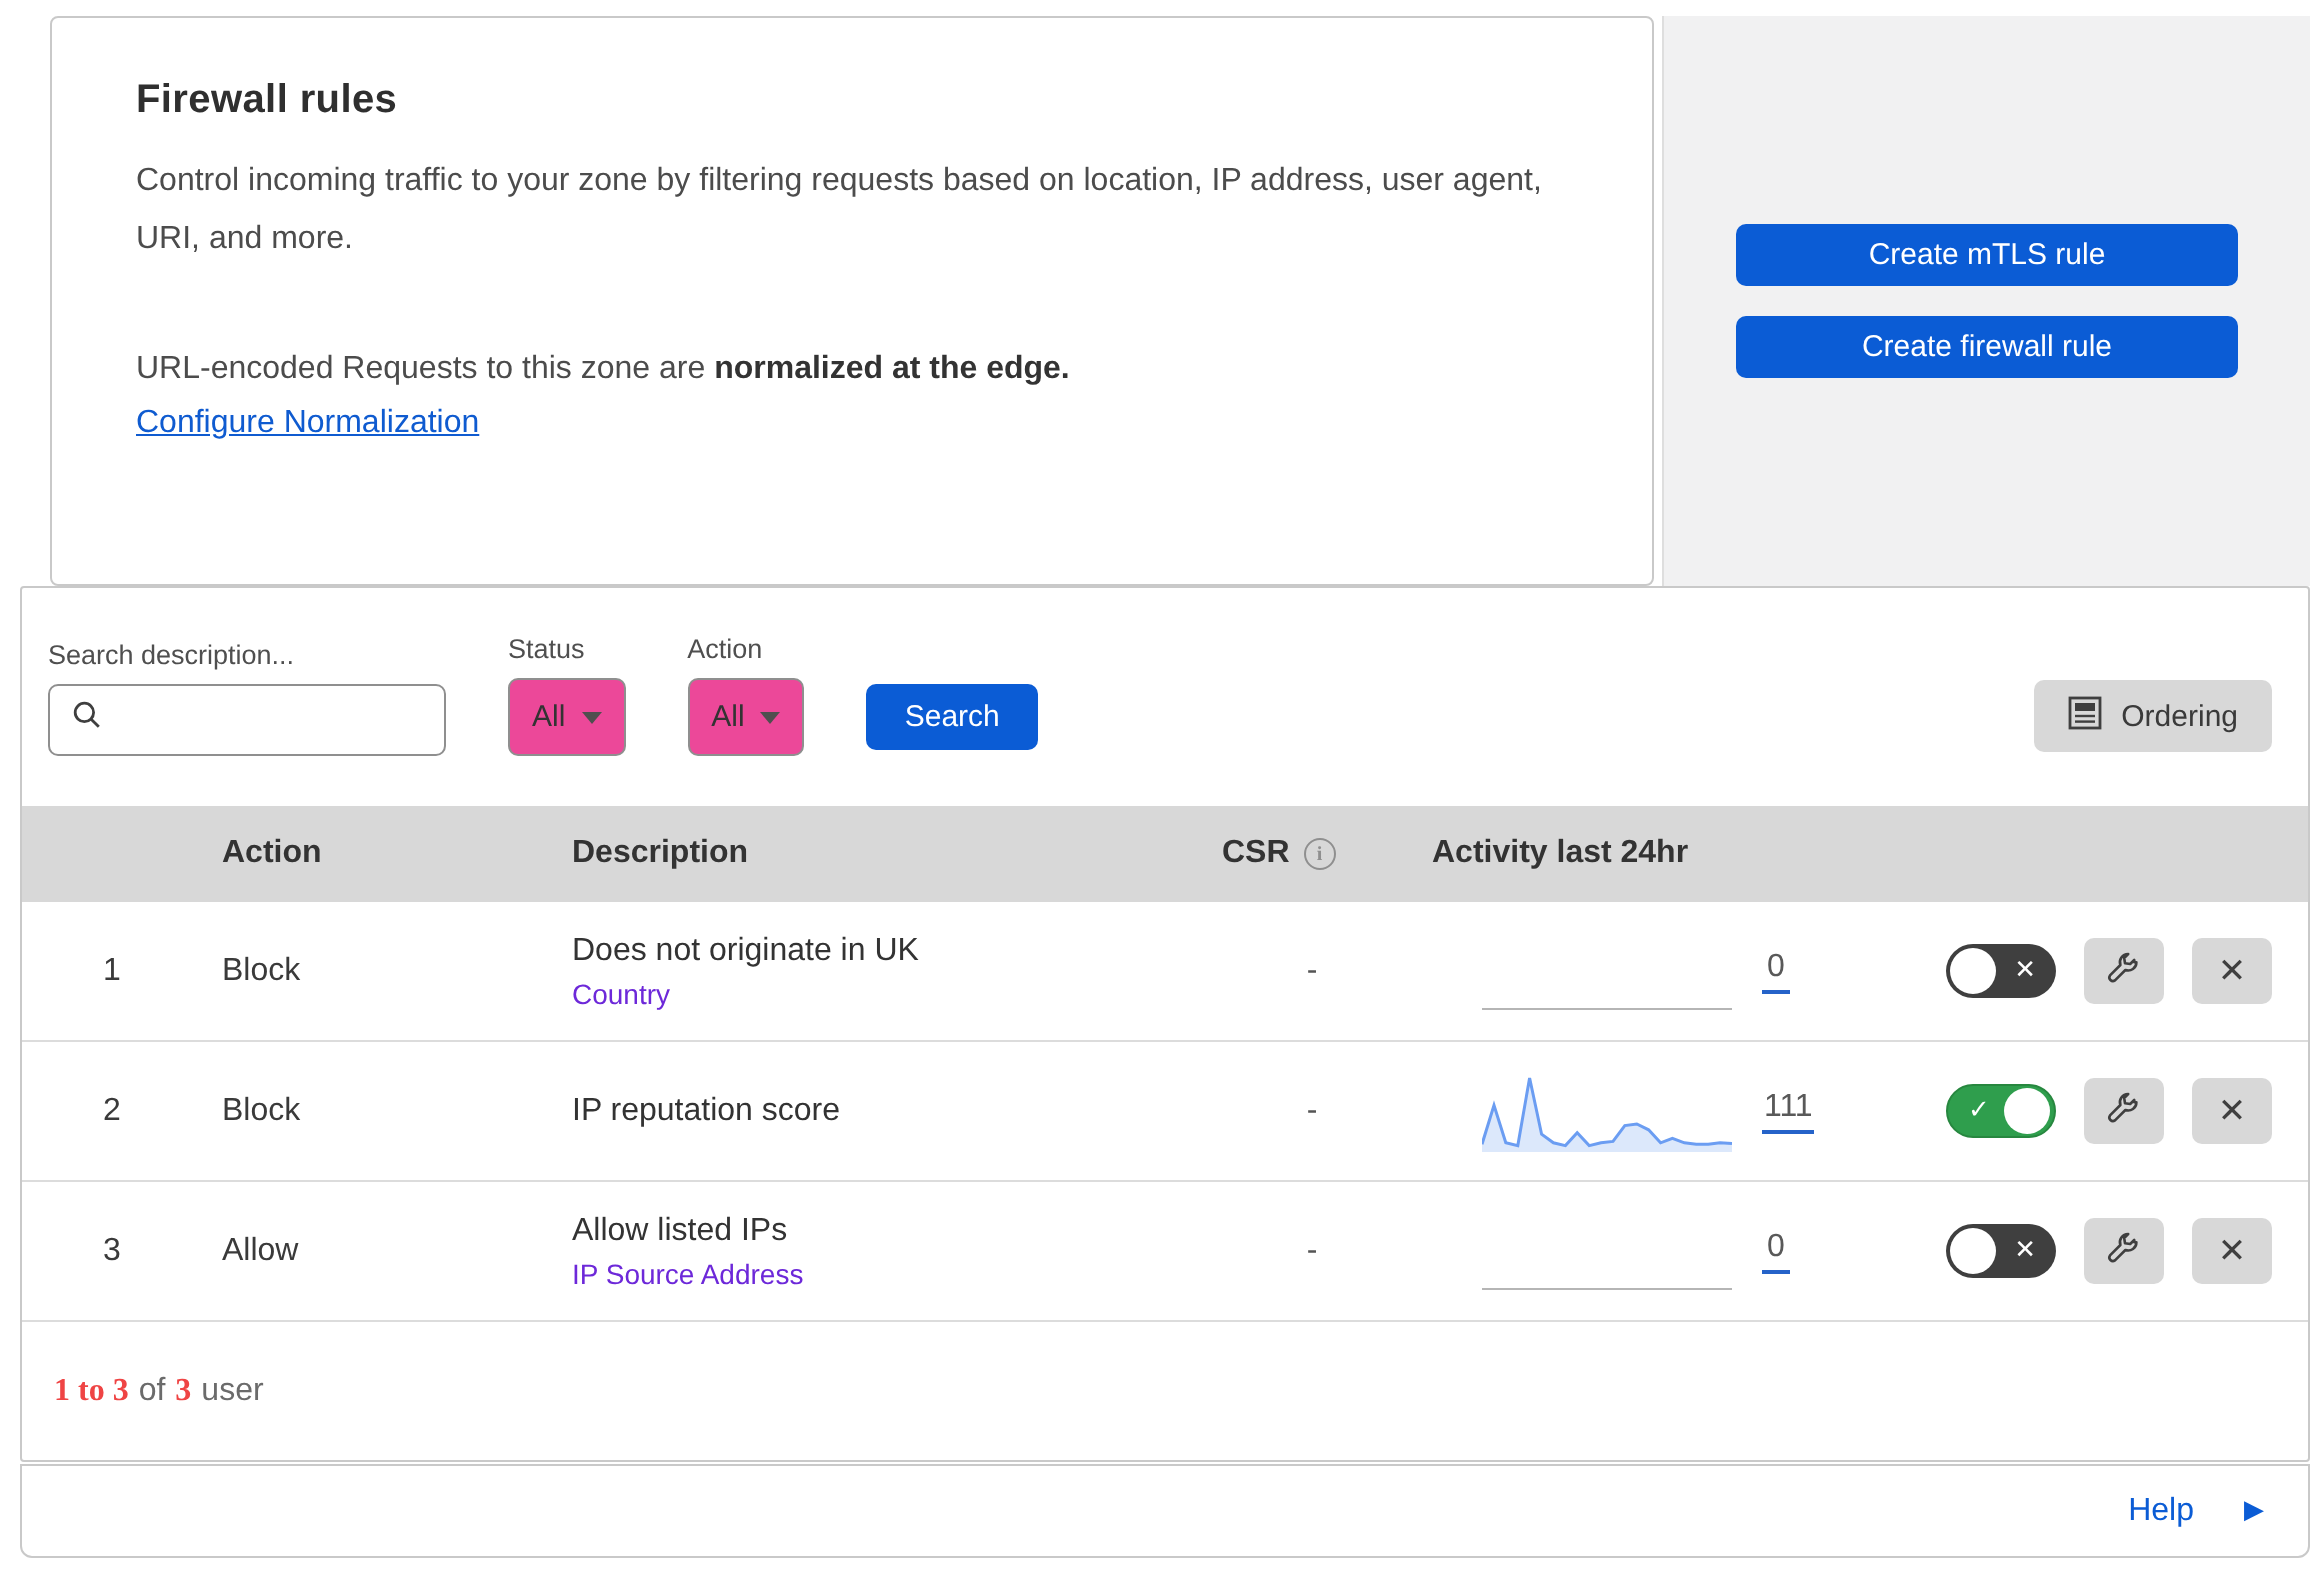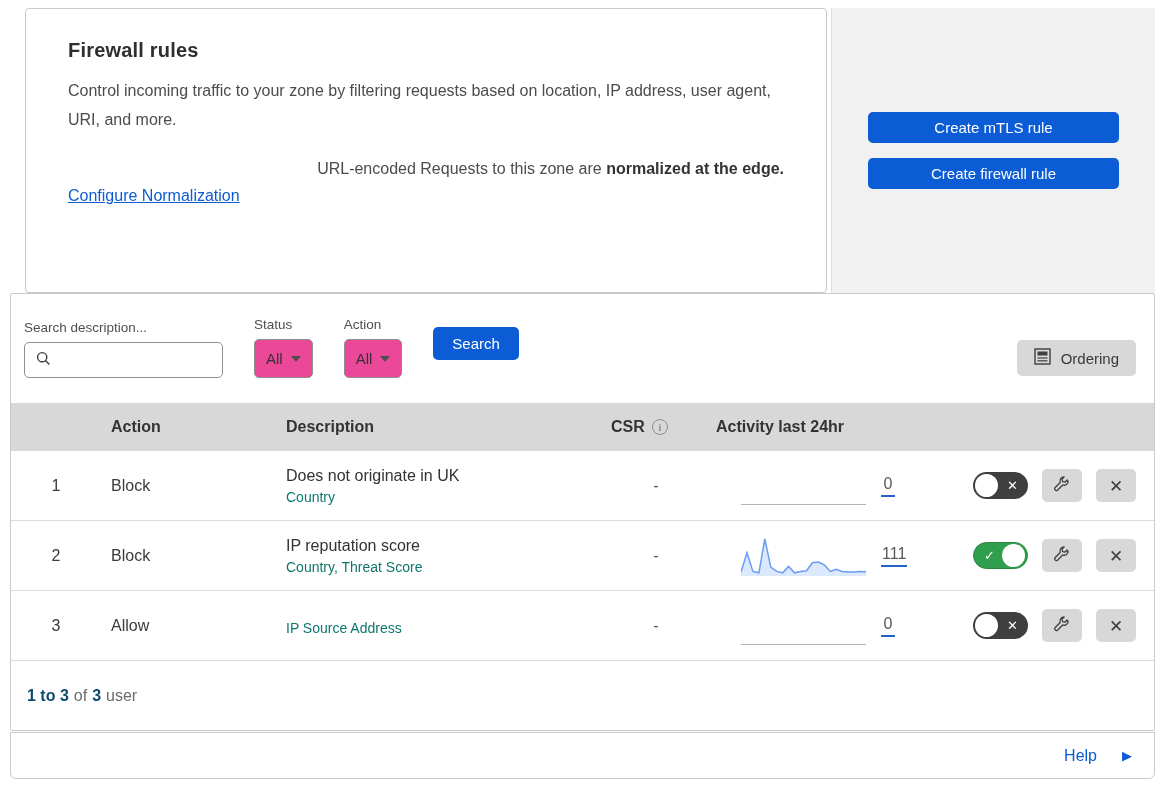--- a/index.html
+++ b/index.html
@@ -5,56 +5,56 @@
   * { margin:0; padding:0; box-sizing:border-box; }
   body { background:#ffffff; font-family:"Liberation Sans", sans-serif; color:#333; }
   .page { width:1161px; height:791px; padding:8px 6px 0 10px; position:relative; }
 
   
   .top-row { display:flex; gap:4px; height:285px;padding-left:15px; }
   .intro-card { width:802px; background:#fff; border:1px solid #c9c9c9; border-radius:4px; padding:30px 42px; }
   .intro-title { font-size:20px; font-weight:700; color:#2f2f2f; letter-spacing:0.2px; }
   .intro-desc { margin-top:14px; font-size:16px; color:#4c4c4c; line-height:29px; max-width:745px; }
   .intro-usage { margin-top:24px; font-size:16px; font-weight:700; color:#333; }
-  .intro-norm { margin-top:26px; font-size:16px; color:#4c4c4c;text-align:right; }
+  .intro-norm { margin-top:42px; font-size:16px; color:#4c4c4c; }
   .intro-norm b { color:#333; }
   .intro-link { display:inline-block; margin-top:9px; font-size:16px; color:#0f5bd0; text-decoration:underline; cursor:pointer; }
 
   .cta-panel { flex:1; background:#f1f1f2; border-left:1px solid #dedede; padding:104px 36px 0; }
   .btn-primary { display:block; width:100%; height:31px; background:#0b5cd5; color:#fff; border:none; border-radius:5px;
                  font-size:15px; font-family:inherit; cursor:pointer; }
   .btn-primary + .btn-primary { margin-top:15px; }
 
   
   .main-card { width:1145px; background:#fff; border:1px solid #c9c9c9; border-radius:2px; margin-top:0; }
 
   .filter-bar { display:flex; align-items:flex-end; padding:23px 18px 25px 13px;gap:16px; }
   .field { display:flex; flex-direction:column; gap:7px; margin-right:15px; }
   .field-label { font-size:13.5px; color:#4f4f4f; }
   .search-box { width:199px; height:36px; border:1px solid #8f8f8f; border-radius:5px; display:flex; align-items:center; padding-left:11px; background:#fff; }
   .search-box svg { flex:0 0 auto; }
   .select-box { height:39px; border:1px solid #8f8f8f; border-radius:5px; display:flex; align-items:center; gap:8px; padding:0 11px; font-size:15px; color:#333; background:#ec4899; cursor:pointer; }
   .caret { width:0; height:0; border-left:5px solid transparent; border-right:5px solid transparent; border-top:6px solid #4f4f4f; }
-  .btn-search { height:33px; padding:0 19px; background:#0b5cd5; color:#fff; border:none; border-radius:5px; font-size:15px; font-family:inherit; cursor:pointer; margin-bottom:18px; }
+  .btn-search { height:33px; padding:0 19px; background:#0b5cd5; color:#fff; border:none; border-radius:5px; font-size:15px; font-family:inherit; cursor:pointer; margin-bottom:3px; }
   .btn-ordering { margin-left:auto; height:36px; padding:0 17px; background:#d8d8d8; border:none; border-radius:5px;
                   display:flex; align-items:center; gap:10px; font-size:15px; color:#3a3a3a; font-family:inherit; cursor:pointer; margin-bottom:2px; }
 
   
   .grid-cols { display:grid; grid-template-columns:90px 175px 325px 110px 220px 1fr; align-items:center; }
   .thead { height:48px; background:#d8d8d8; font-size:16px; font-weight:700; color:#333; }
   .th-pad { padding-left:10px; }
   .th-csr { display:flex; align-items:center; gap:7px; padding-left:10px; }
   .info-icon { width:16px; height:16px; border:1px solid #8f8f8f; border-radius:50%; color:#8f8f8f; font-size:10px;
                display:inline-flex; align-items:center; justify-content:center; font-family:"Liberation Serif", serif; font-weight:700; }
   .trow { height:70px; border-bottom:1px solid #dcdcdc; }
   .cell-num { text-align:center; font-size:16px; color:#3a3a3a; }
   .cell-action { padding-left:10px; font-size:16px; color:#3a3a3a; }
   .cell-desc { padding-left:10px; }
   .desc-title { font-size:16px; color:#333; }
-  .desc-sub { font-size:14px; color:#0f766e; margin-top:4px; }
+  .desc-sub { font-size:14px; color:#6d28d9; margin-top:4px; }
   .cell-csr { text-align:center; font-size:16px; color:#555; }
   .cell-activity { display:flex; align-items:center; padding-left:30px; }
   .spark { width:125px; height:44px; position:relative; }
   .spark.flat::after { content:""; position:absolute; left:0; right:0; bottom:3px; border-bottom:1.5px solid #b5b5b5; }
   .count-link { margin-left:15px; font-size:16px; color:#595959; border-bottom:2px solid #2563c9; padding:0 1px 2px; cursor:pointer; min-width:14px; text-align:center; }
   .cell-controls { display:flex; align-items:center; justify-content:flex-end; gap:14px; padding-right:18px; }
 
   
   .toggle { position:relative; width:55px; height:27px; border-radius:14px; cursor:pointer; flex:0 0 auto; }
   .toggle.off { background:#3f3f3f; }
@@ -63,21 +63,21 @@
   .toggle.off .knob { left:2px; }
   .toggle.on .knob { right:2px; top:1px; }
   .t-glyph { position:absolute; top:50%; transform:translateY(-52%); color:#fff; font-size:13px; font-weight:700; font-family:"DejaVu Sans", sans-serif; }
   .t-x { right:10px; } .t-check { left:10px; }
 
   .icon-btn { width:40px; height:33px; background:#d8d8d8; border:none; border-radius:5px; display:flex; align-items:center; justify-content:center; cursor:pointer; }
   .x-glyph { font-family:"DejaVu Sans", sans-serif; font-size:17px; color:#3f3f3f; }
 
   
   .table-footer { height:69px; display:flex; align-items:center; padding-left:16px; font-size:16px; color:#6b6b6b; }
-  .table-footer b { color:#0c4a6e; }
+  .table-footer b { color:#ef4444;font-family:Liberation Serif, serif; }
   .table-footer span { margin-right:5px; }
 
   .help-bar { width:1145px; height:47px; margin-top:1px; border:1px solid #c9c9c9; border-radius:0 0 6px 6px;
               display:flex; align-items:center; justify-content:flex-end; padding-right:22px; background:#fff; }
   .help-link { font-size:16px; color:#0b5cd5; cursor:pointer; display:flex; align-items:center; gap:25px; }
   .help-arrow { font-family:"DejaVu Sans", sans-serif; font-size:13px; }
 </style>
 </head>
 <body>
 
@@ -179,21 +179,20 @@
           <span class="x-glyph">✕</span>
         </button>
       </div>
     </div>
 
     <div class="grid-cols trow">
       <div class="cell-num">2</div>
       <div class="cell-action">Block</div>
       <div class="cell-desc">
         <div class="desc-title">IP reputation score</div>
-        <div class="desc-sub">Country, Threat Score</div>
       </div>
       <div class="cell-csr">-</div>
       <div class="cell-activity">
         <div class="spark"><svg width="125" height="44" viewBox="0 0 125 44">
               <path d="M0,42 L0.0,38.1 L6.0,18.7 L11.9,37.4 L17.9,38.8 L23.8,5.0 L29.8,33.1 L35.7,37.4 L41.7,38.8 L47.6,32.4 L53.6,38.8 L59.5,37.4 L65.5,36.7 L71.4,28.8 L77.4,28.0 L83.3,30.9 L89.3,37.4 L95.2,35.2 L101.2,37.4 L107.1,38.1 L113.1,38.1 L119.0,37.4 L125.0,37.8 L125,42 Z" fill="#dce8fb"></path>
               <polyline points="0.0,38.1 6.0,18.7 11.9,37.4 17.9,38.8 23.8,5.0 29.8,33.1 35.7,37.4 41.7,38.8 47.6,32.4 53.6,38.8 59.5,37.4 65.5,36.7 71.4,28.8 77.4,28.0 83.3,30.9 89.3,37.4 95.2,35.2 101.2,37.4 107.1,38.1 113.1,38.1 119.0,37.4 125.0,37.8" fill="none" stroke="#6b9df2" stroke-width="1.5"></polyline>
             </svg></div>
         <span class="count-link">111</span>
       </div>
       <div class="cell-controls">
@@ -212,20 +211,21 @@
         <button class="icon-btn">
           <span class="x-glyph">✕</span>
         </button>
       </div>
     </div>
 
     <div class="grid-cols trow">
       <div class="cell-num">3</div>
       <div class="cell-action">Allow</div>
       <div class="cell-desc">
+        <div class="desc-title">Allow listed IPs</div>
         <div class="desc-sub">IP Source Address</div>
       </div>
       <div class="cell-csr">-</div>
       <div class="cell-activity">
         <div class="spark flat"></div>
         <span class="count-link">0</span>
       </div>
       <div class="cell-controls">
         <div class="toggle off">
 

